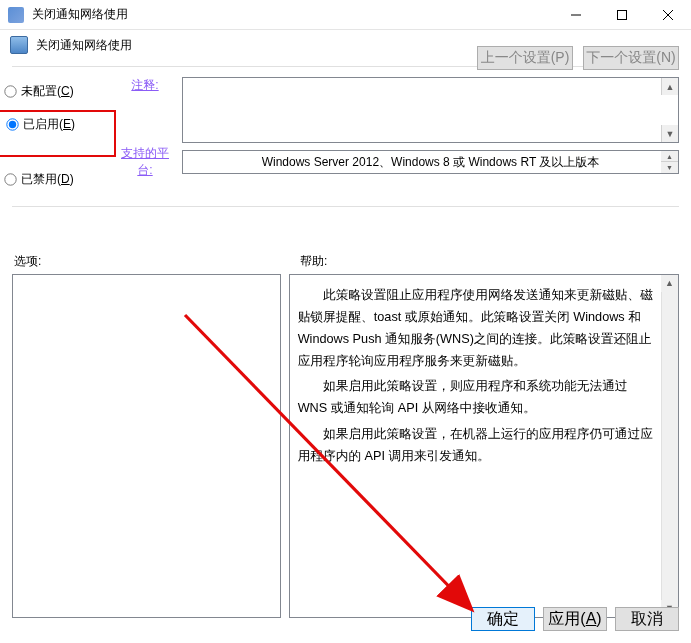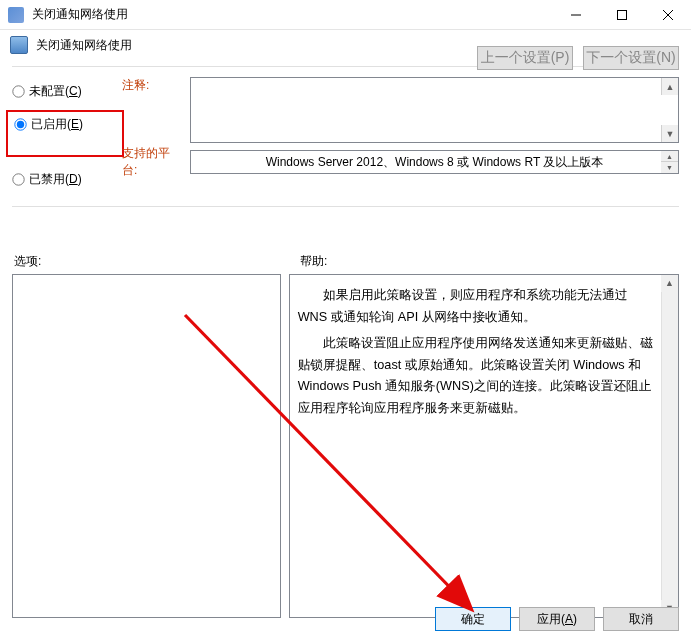--- a/index.html
+++ b/index.html
@@ -5,48 +5,48 @@
 * { box-sizing: border-box; margin: 0; padding: 0; }
 body { font-family: "Microsoft YaHei", "Segoe UI", sans-serif; font-size: 12px; background: #fff; color: #000; width: 691px; height: 643px; position: relative; overflow: hidden; }
 .titlebar { height: 30px; display: flex; align-items: center; border-bottom: 1px solid #e5e5e5; }
 .titlebar .sysicon { width: 16px; height: 16px; margin: 0 8px; background: linear-gradient(135deg,#5b8fd6,#7da3de); border-radius: 2px; }
 .titlebar .title { flex: 1; font-size: 12px; }
 .titlebar .winbtns { display: flex; height: 100%; }
 .titlebar .winbtn { width: 46px; display: flex; align-items: center; justify-content: center; }
 .titlebar .winbtn svg { width: 10px; height: 10px; }
 .subtitle { display: flex; align-items: center; padding: 6px 10px 12px 10px; gap: 8px; }
 .subtitle .subicon { width: 18px; height: 18px; background: linear-gradient(#8fbde9,#4d86c7); border: 1px solid #3b6aa0; border-radius: 2px; }
-.section1 { display: flex; padding: 0 12px 4px 12px; }
+.section1 { display: flex; padding: 0 12px 4px 4px; }
 .radiocol { width: 96px; display: flex; flex-direction: column; gap: 14px; padding-top: 6px; }
 .radio-item { display: flex; align-items: center; gap: 4px; }
 .radio-item input { transform: scale(0.95); }
 .highlight { border: 2.7px solid #e20909; padding-bottom: 22px; padding-top: 4px; margin-top: -4px; margin-left: -6px; padding-left: 6px; margin-right: -16px; padding-right: 6px; }
 .rightcol { flex: 1; margin-left: 14px; }
 .lblrow { display: flex; gap: 6px; margin-bottom: 2px; }
-.lbl { width: 62px; text-align: left; color: #c2410c; }
+.lbl { width: 62px; text-align: center; color: #8b5cf6; text-decoration: underline; }
 .annotation { flex: 1; border: 1px solid #828790; background: #fff; height: 66px; position: relative; }
 .scrollbtn { position: absolute; right: 0; width: 17px; height: 17px; background: #f0f0f0; border-left: 1px solid #d0d0d0; display:flex; align-items:center; justify-content:center; }
 .scrollbtn.up { top: 0; }
 .scrollbtn.down { bottom: 0; }
 .platform-row { display: flex; align-items: center; gap: 6px; }
 .platform-box { flex: 1; border: 1px solid #828790; height: 24px; display: flex; align-items: center; padding: 0 6px; font-size: 12px; position: relative; justify-content: center; }
 .platform-box .scrollbtn { border-left: none; }
 .topbtns { position: absolute; top: 46px; right: 12px; display: flex; gap: 10px; }
 .topbtn { width: 96px; height: 24px; border: 1px solid #adadad; background: #e1e1e1; color: #888; display: flex; align-items: center; justify-content: center; font-size: 14px; }
 .divider { height: 1px; background: #e0e0e0; margin: 14px 12px 6px 12px; }
 .labels2 { display: flex; padding: 0 14px 4px 14px; margin-top: 46px; }
 .labels2 .l1 { width: 286px; }
 .panes { display: flex; gap: 8px; padding: 0 12px; height: 344px; }
 .pane { flex: 1.01; border: 1px solid #828790; background: #fff; }
 .pane.right { flex: 1.35; padding: 10px 24px 10px 8px; position: relative; font-size: 12.7px; line-height: 1.72; overflow: hidden; }
 .pane.right p { text-indent: 2em; margin-bottom: 4px; }
 .pane.right .vscroll { position: absolute; right: 0; top: 0; bottom: 0; width: 17px; background: #f0f0f0; border-left: 1px solid #e0e0e0; }
 .pane.right .vscroll .scrollbtn { position: absolute; width: 17px; border: none; }
 .footer { position: absolute; bottom: 12px; right: 12px; display: flex; gap: 8px; }
-.btn { width: 76px; height: 24px; border: 1px solid #adadad; background: #e1e1e1; display: flex; align-items: center; justify-content: center; font-size: 12px; }
+.btn { width: 64px; height: 24px; border: 1px solid #adadad; background: #e1e1e1; display: flex; align-items: center; justify-content: center; font-size: 16px; }
 .btn.primary { border: 1.5px solid #0078d7; background: #e5f1fb; }
 .arrow-svg { position: absolute; left: 180px; top: 310px; width: 340px; height: 330px; pointer-events: none; }
 .chev { font-size: 9px; color: #606060; }
 .underline { text-decoration: underline; }
 .divider0 { height: 1px; background: #e0e0e0; margin: 0 12px 10px 12px; }
 </style>
 </head>
 <body>
 
 <div class="titlebar">
@@ -135,22 +135,23 @@
 <div class="divider"></div>
 
 <div class="labels2">
   <div class="l1">选项:</div>
   <div>帮助:</div>
 </div>
 
 <div class="panes">
   <div class="pane"></div>
   <div class="pane right">
+    <p style="text-indent:2em">此策略设置阻止应用程序使用网络发送通知来更新磁贴、磁贴锁屏提醒、toast 或原始通知。此策略设置关闭 Windows 和 Windows Push 通知服务(WNS)之间的连接。此策略设置还阻止应用程序轮询应用程序服务来更新磁贴。</p>
     <p>如果启用此策略设置，则应用程序和系统功能无法通过 WNS 或通知轮询 API 从网络中接收通知。</p>
-    <p style="text-indent:2em">此策略设置阻止应用程序使用网络发送通知来更新磁贴、磁贴锁屏提醒、toast 或原始通知。此策略设置关闭 Windows 和 Windows Push 通知服务(WNS)之间的连接。此策略设置还阻止应用程序轮询应用程序服务来更新磁贴。</p>
+    <p>如果启用此策略设置，在机器上运行的应用程序仍可通过应用程序内的 API 调用来引发通知。</p>
     <div class="vscroll">
       <div class="scrollbtn up" style="top:0">
           <span class="chev">▲</span>
         </div>
       <div class="scrollbtn down" style="bottom:0">
           <span class="chev">▼</span>
         </div>
     </div>
   </div>
 </div>

